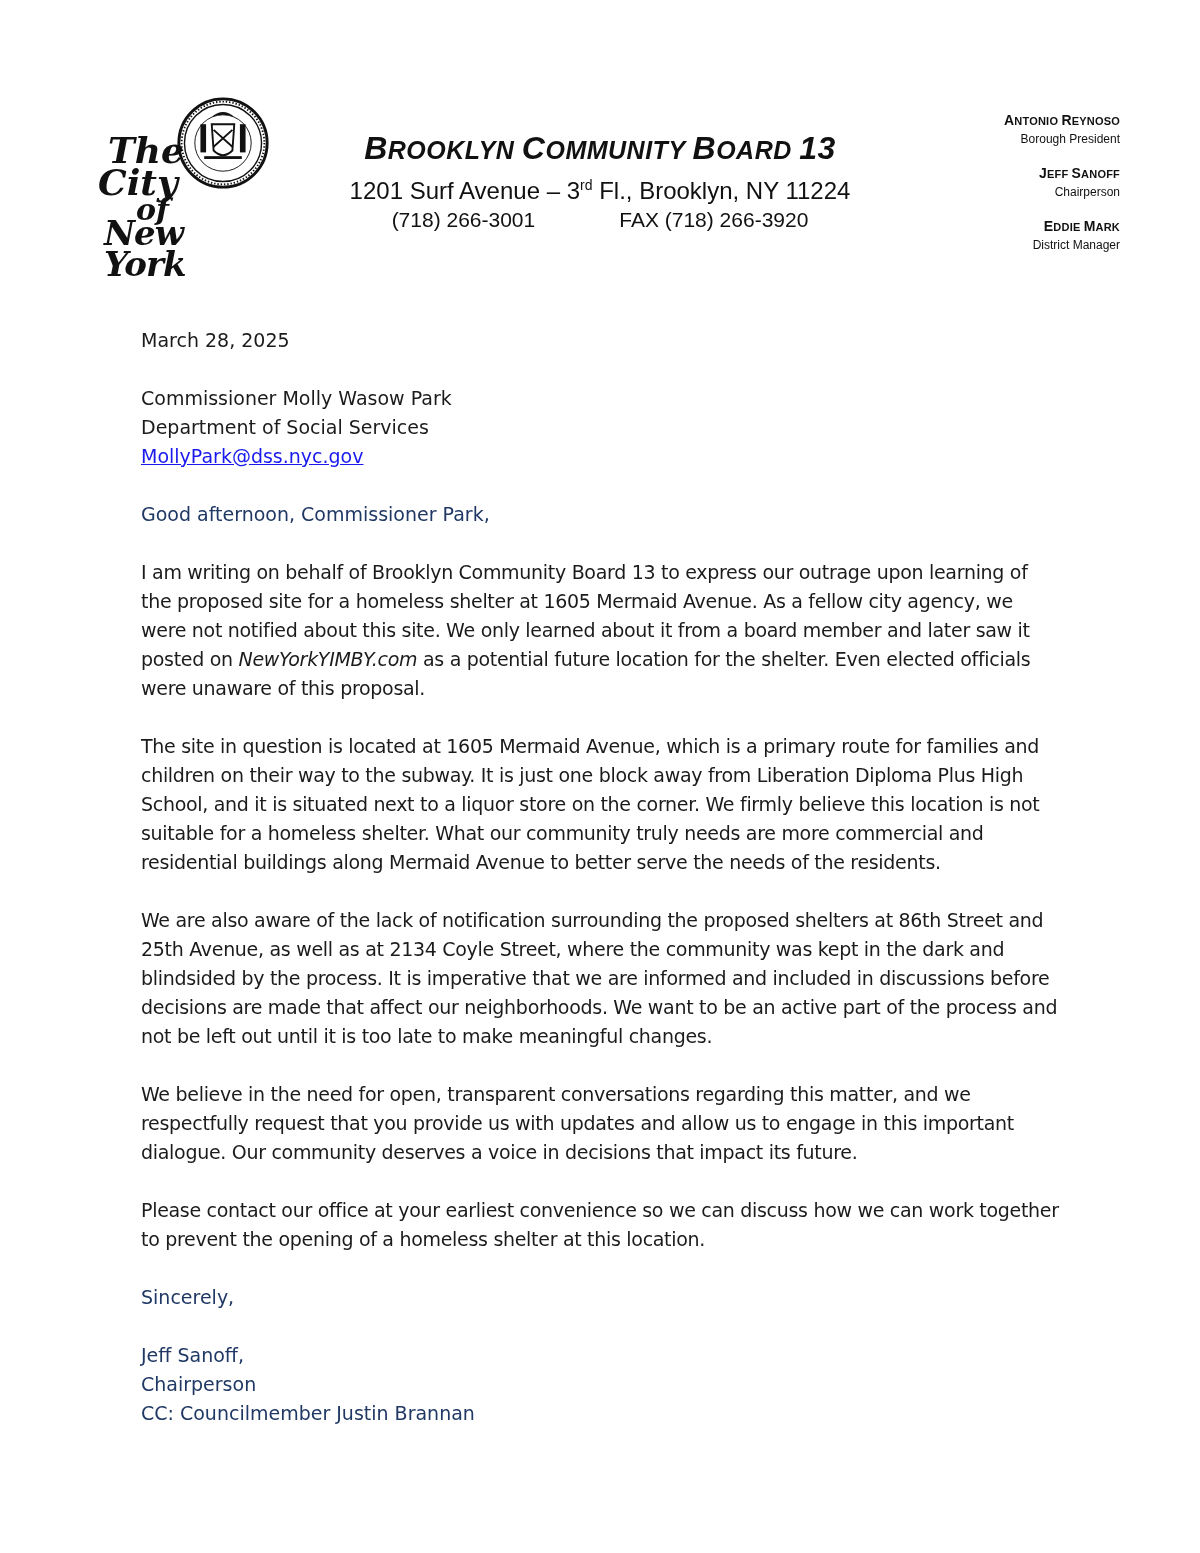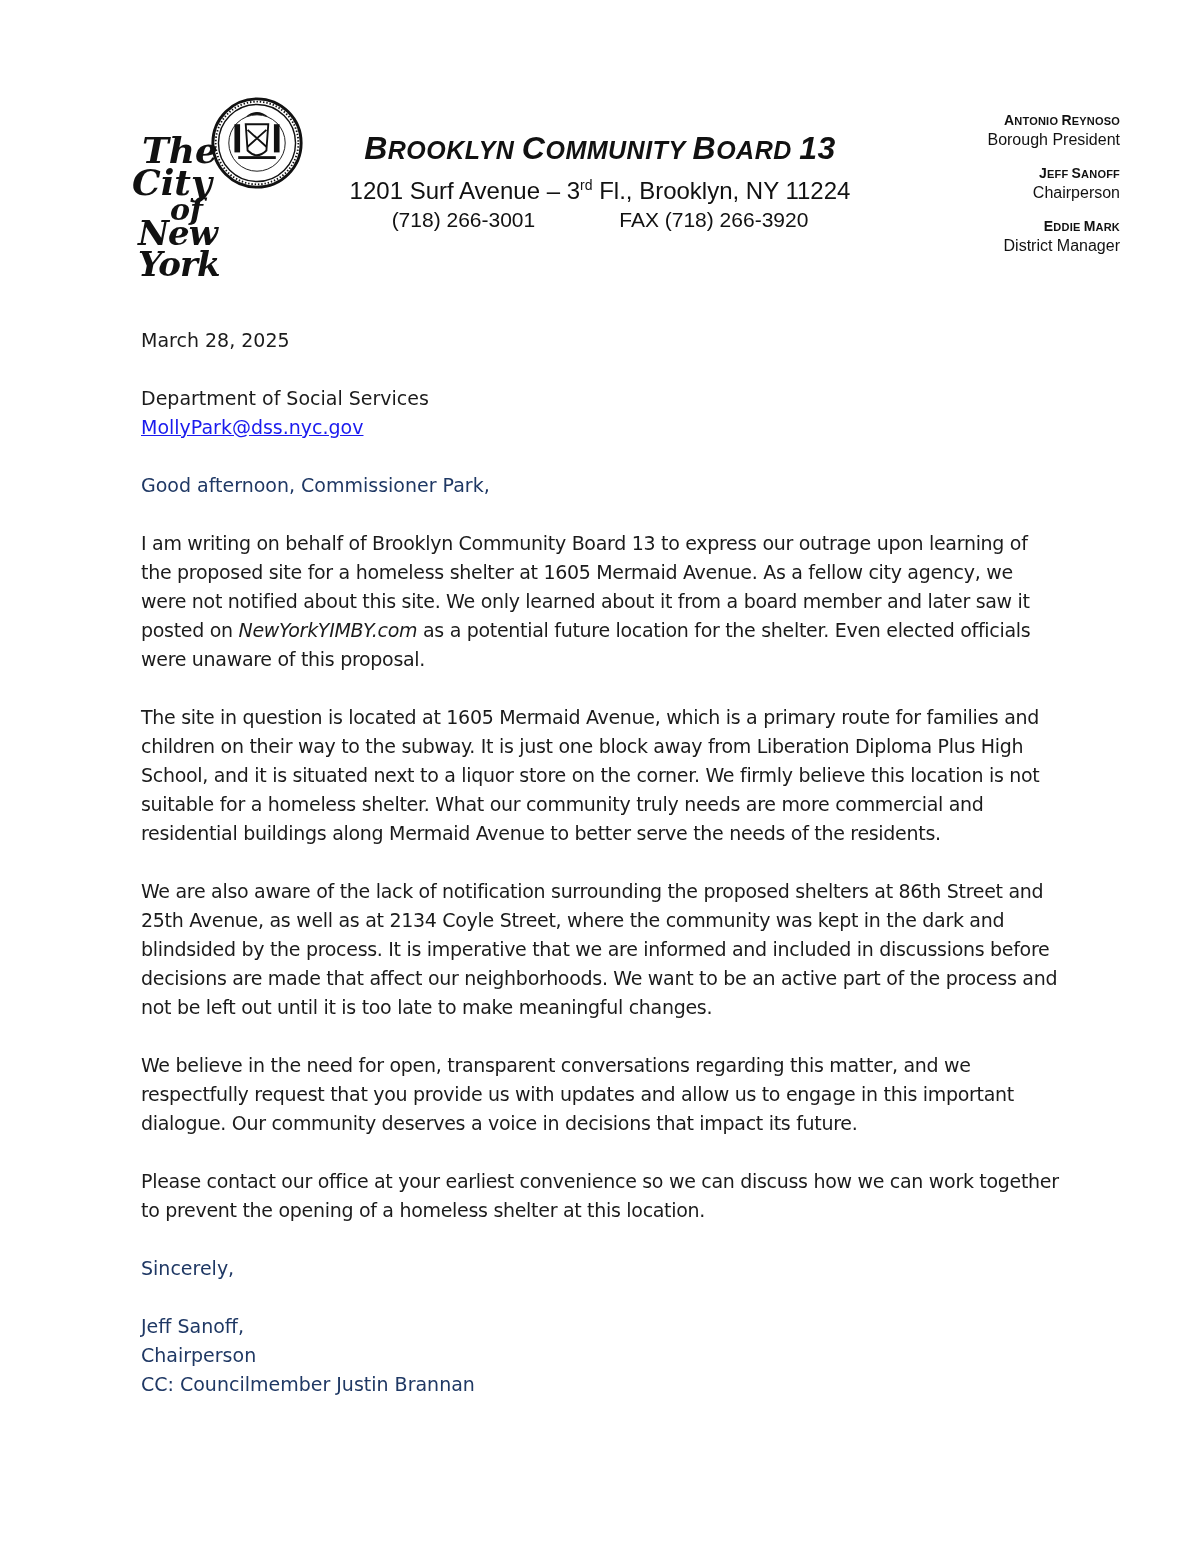--- a/index.html
+++ b/index.html
@@ -1,20 +1,20 @@
 <!DOCTYPE html>
 <html><head>
 <meta charset="utf-8">
 <style>
   html, body { margin: 0; padding: 0; background: #ffffff; }
   body { width: 1200px; height: 1553px; position: relative; overflow: hidden; }
   .page { position: absolute; left: 0; top: 0; width: 1200px; height: 1553px; background: #fff; }
 
   
-  .logo { position: absolute; left: 84px; top: 96px; width: 190px; height: 160px; margin-left: 34px; }
+  .logo { position: absolute; left: 84px; top: 96px; width: 190px; height: 160px; }
   .logo-text { position: absolute; left: 0; top: 30px; font-family: "DejaVu Serif", serif; font-style: italic; font-weight: bold; color: #111; line-height: 0.9; }
   .logo-the { position: absolute; left: 24px; top: 8px; font-size: 36px; }
   .logo-city { position: absolute; left: 14px; top: 40px; font-size: 36px; }
   .logo-of { position: absolute; left: 52px; top: 70px; font-size: 30px; }
   .logo-ny { position: absolute; left: 20px; top: 92px; font-size: 34px; letter-spacing: -1px; }
   .seal { position: absolute; left: 92px; top: 0; width: 94px; height: 94px; }
 
   
   .center-head { position: absolute; left: 300px; top: 128px; width: 600px; text-align: center; font-family: "Liberation Sans", sans-serif; color: #111; }
   .board-name { font-size: 32px; font-weight: bold; font-style: italic; line-height: 40px; letter-spacing: 0.5px; }
@@ -22,21 +22,21 @@
   .address { font-size: 24px; line-height: 30px; margin-top: 0px; }
   .address sup { font-size: 14px; }
   .phones { font-size: 21px; line-height: 27px; }
   .phones .fax { margin-left: 84px; }
   .url { font-size: 17px; line-height: 22px; text-decoration: underline; color: #111; }
 
   
   .officials { position: absolute; right: 80px; top: 112px; text-align: right; font-family: "Liberation Sans", sans-serif; color: #111; }
   .off-name { font-size: 14px; font-weight: bold; line-height: 17px; letter-spacing: 0.2px; }
   .off-name .sc { font-size: 11px; }
-  .off-title { font-size: 16px; line-height: 19px; margin-bottom: 16px; padding-left: 9px; }
+  .off-title { font-size: 12px; line-height: 19px; margin-bottom: 16px; padding-left: 9px; }
 
   
   .letter { position: absolute; left: 141px; top: 326px; width: 920px; font-family: "DejaVu Sans", sans-serif; font-size: 19px; line-height: 29px; color: #1b1b1b; }
   .letter p { margin: 0; }
   .gap { height: 29px; }
   .blue-text { color: #1f3864; }
   .email { color: #1a1aee; text-decoration: underline; }
   .body-para { font-size: 19px; line-height: 29px; letter-spacing: -0.3px; }
 </style>
 </head>
@@ -82,20 +82,21 @@
     </div>
     <div>
       <div class="off-name"><span>E</span><span class="sc">DDIE </span><span>M</span><span class="sc">ARK</span></div>
       <div class="off-title">District Manager</div>
     </div>
   </div>
 
   <div class="letter">
     <p>March 28, 2025</p>
     <div class="gap"></div>
+    <p>Commissioner Molly Wasow Park</p>
     <p>Department of Social Services</p>
     <p><a class="email">MollyPark@dss.nyc.gov</a></p>
     <div class="gap"></div>
     <p class="blue-text">Good afternoon, Commissioner Park,</p>
     <div class="gap"></div>
     <p class="body-para"><span>I am writing on behalf of Brooklyn Community Board 13 to express our outrage upon learning of the proposed site for a homeless shelter at 1605 Mermaid Avenue. As a fellow city agency, we were not notified about this site. We only learned about it from a board member and later saw it posted on </span><em>NewYorkYIMBY.com</em><span> as a potential future location for the shelter. Even elected officials were unaware of this proposal.</span></p>
     <div class="gap"></div>
     <p class="body-para">The site in question is located at 1605 Mermaid Avenue, which is a primary route for families and children on their way to the subway. It is just one block away from Liberation Diploma Plus High School, and it is situated next to a liquor store on the corner. We firmly believe this location is not suitable for a homeless shelter. What our community truly needs are more commercial and residential buildings along Mermaid Avenue to better serve the needs of the residents.</p>
     <div class="gap"></div>
     <p class="body-para">We are also aware of the lack of notification surrounding the proposed shelters at 86th Street and 25th Avenue, as well as at 2134 Coyle Street, where the community was kept in the dark and blindsided by the process. It is imperative that we are informed and included in discussions before decisions are made that affect our neighborhoods. We want to be an active part of the process and not be left out until it is too late to make meaningful changes.</p>

